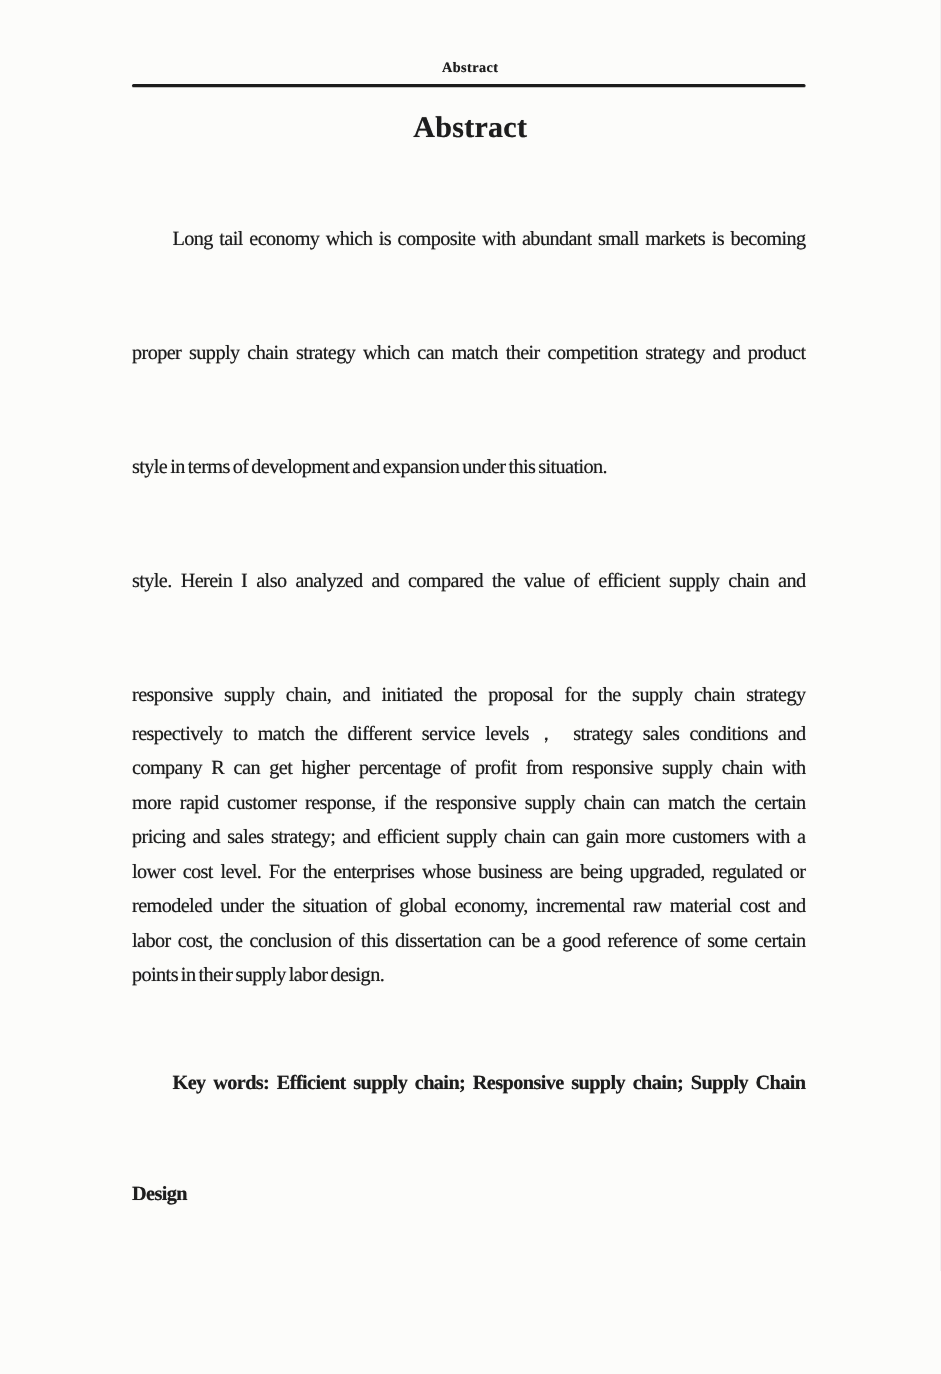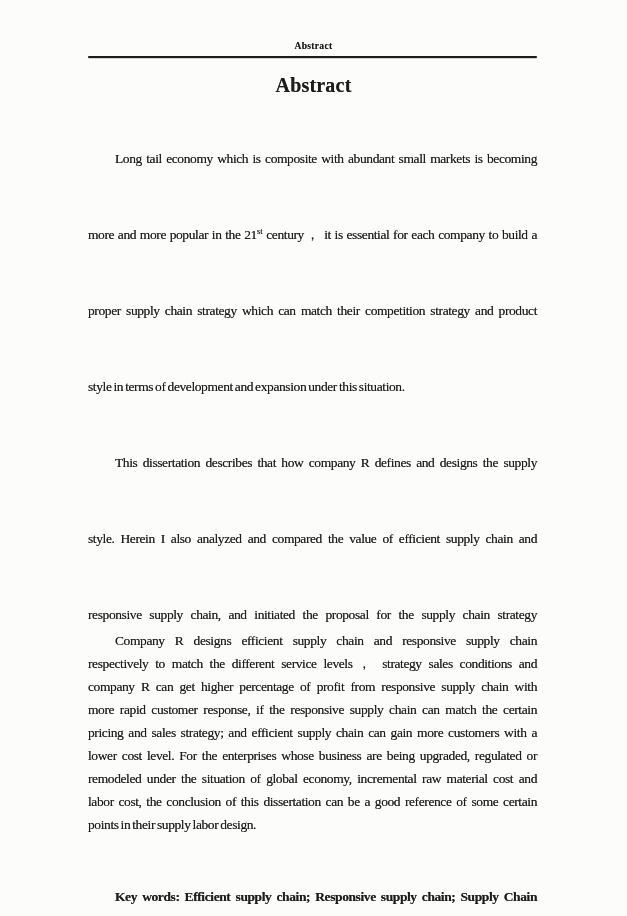--- a/index.html
+++ b/index.html
@@ -68,33 +68,30 @@
 
   <div class="running-header">Abstract</div>
   <div class="header-rule"></div>
 
   <h1 class="title">Abstract</h1>
 
   <div class="body">
 
     <div class="para para-std">
       <div class="line first">Long tail economy which is composite with abundant small markets is becoming</div>
-      <div class="line"><span>more and more popular in the 21</span><sup>st</sup><span> century， it is essential for each company to build a</span></div>
       <div class="line">proper supply chain strategy which can match their competition strategy and product</div>
       <div class="line last">style in terms of development and expansion under this situation.</div>
     </div>
 
     <div class="para para-std">
-      <div class="line first">This dissertation describes that how company R defines and designs the supply</div>
       <div class="line">style. Herein I also analyzed and compared the value of efficient supply chain and</div>
       <div class="line">responsive supply chain, and initiated the proposal for the supply chain strategy</div>
     </div>
 
     <div class="para para-tight">
-      <div class="line first">Company R designs efficient supply chain and responsive supply chain</div>
       <div class="line">respectively to match the different service levels， strategy sales conditions and</div>
       <div class="line">company R can get higher percentage of profit from responsive supply chain with</div>
       <div class="line">more rapid customer response, if the responsive supply chain can match the certain</div>
       <div class="line">pricing and sales strategy; and efficient supply chain can gain more customers with a</div>
       <div class="line">lower cost level. For the enterprises whose business are being upgraded, regulated or</div>
       <div class="line">remodeled under the situation of global economy, incremental raw material cost and</div>
       <div class="line">labor cost, the conclusion of this dissertation can be a good reference of some certain</div>
       <div class="line last">points in their supply labor design.</div>
     </div>
 

